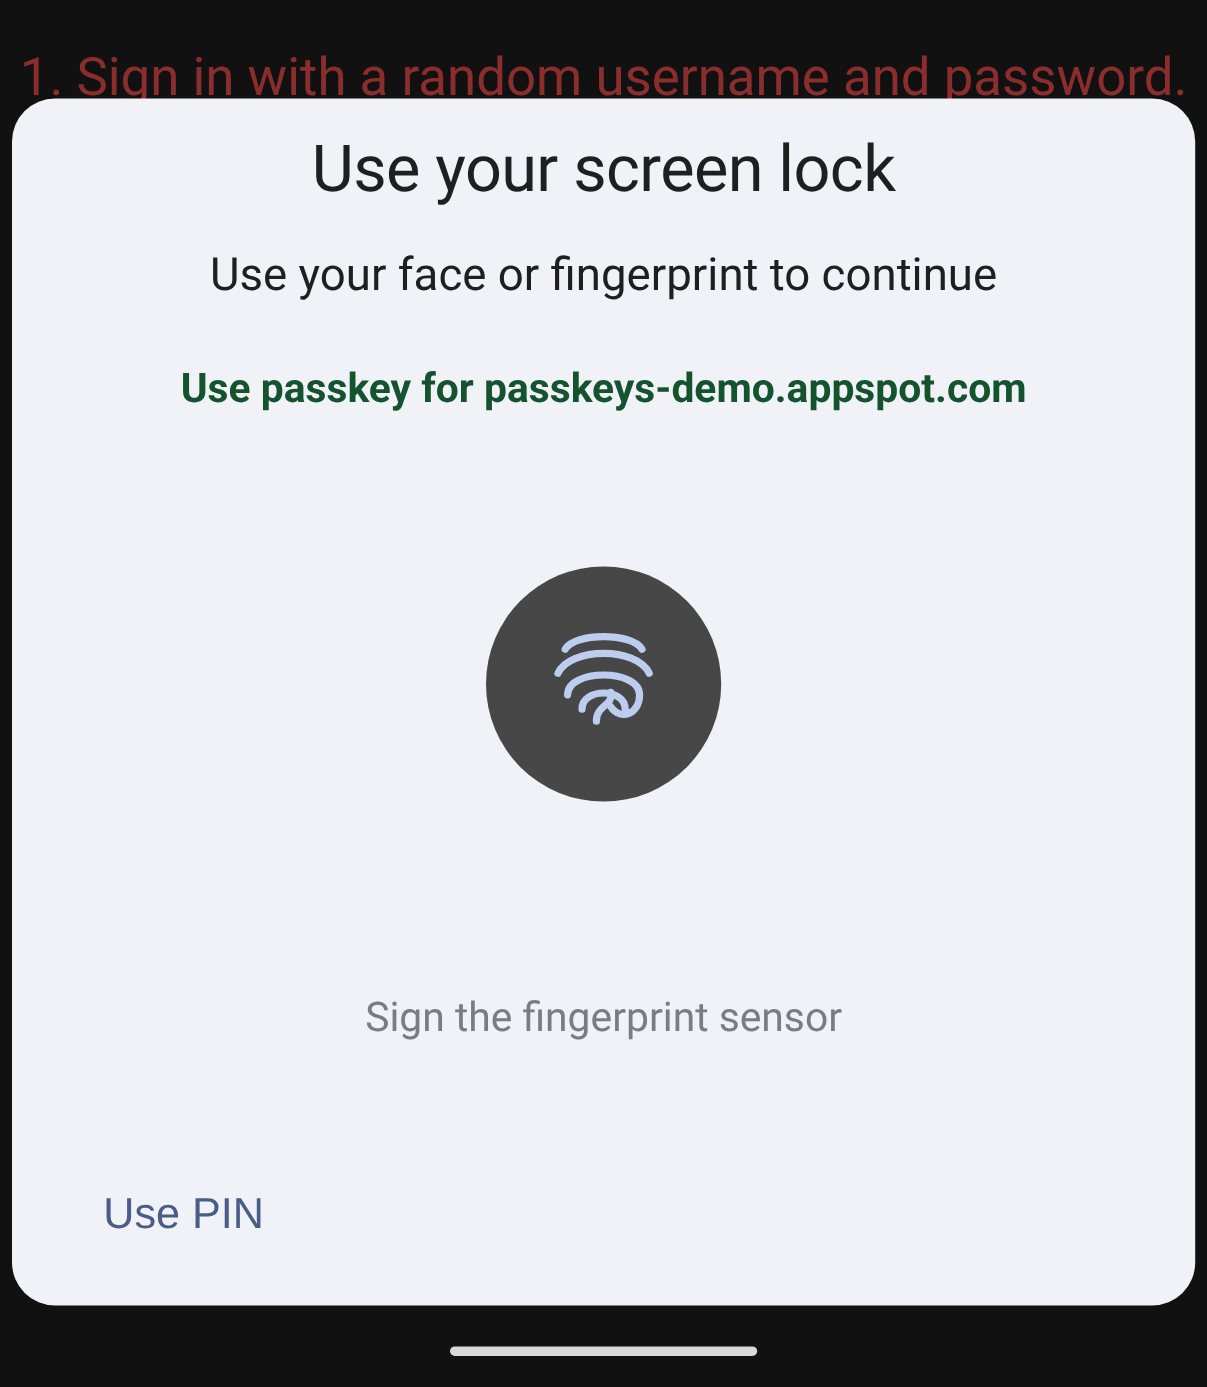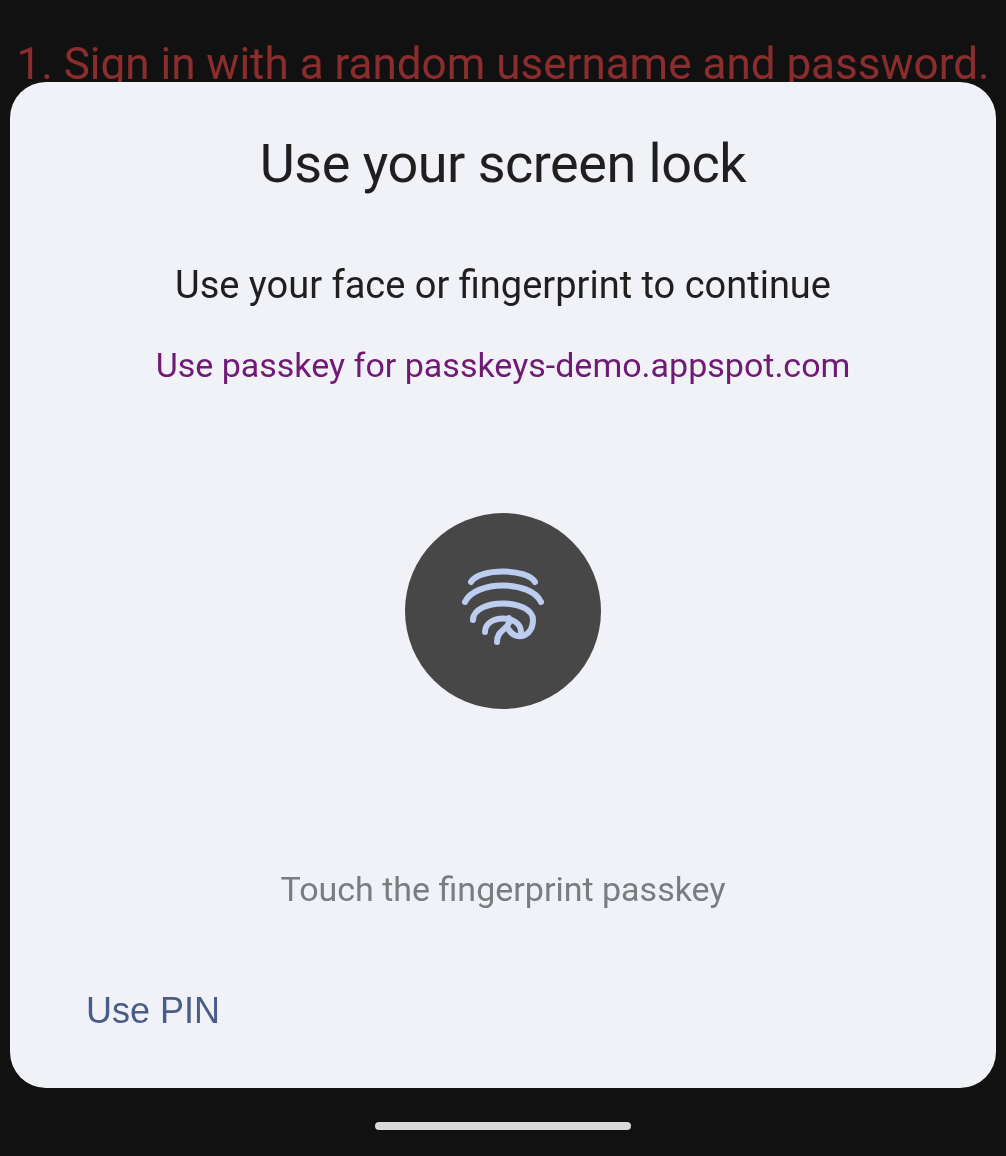--- a/index.html
+++ b/index.html
@@ -21,43 +21,43 @@
       opacity: 0.55;
     }
     .sheet {
       position: absolute;
       left: 10px;
       right: 10px;
       top: 82px;
       bottom: 68px;
       background: #f0f2f7;
       border-radius: 36px;
-      padding-top: 46px;
+      padding-top: 24px;
       display: flex;
       flex-direction: column;
       align-items: center;
     }
     .title {
       font-size: 54px;
       font-weight: 400;
       color: #1f1f1f;
       letter-spacing: -0.5px;
       margin-top: 4px;
     }
     .subtitle {
       font-size: 38px;
       font-weight: 400;
       color: #1f1f1f;
-      margin-top: 68px;
+      margin-top: 35px;
     }
     .passkey-line {
       font-size: 34px;
-      font-weight: 400;
-      color: #701a75;
-      margin-top: 38px;
+      font-weight: 700;
+      color: #14532d;
+      margin-top: 52px;
     }
     .fp-circle {
       width: 196px;
       height: 196px;
       background: #474747;
       border-radius: 50%;
       margin-top: 128px;
       display: flex;
       align-items: center;
       justify-content: center;
@@ -116,20 +116,20 @@
       <svg viewBox="0 0 88 98" fill="none" stroke="#bccdf0" stroke-width="6" stroke-linecap="round">
         <path d="M12 22 C20 8, 68 8, 76 22"></path>
         <path d="M6 42 C16 20, 72 20, 82 42"></path>
         <path d="M14 60 C14 38, 74 38, 74 60 C74 76, 58 82, 50 70"></path>
         <path d="M26 72 C26 54, 62 54, 62 72"></path>
         <path d="M38 82 C38 68, 52 70, 50 58"></path>
       </svg>
     </span>
   </div>
 
-  <div class="hint">Touch the fingerprint passkey</div>
+  <div class="hint">Sign the fingerprint sensor</div>
 
   <button class="use-pin">Use PIN</button>
 </div>
 
 <div class="nav-bar">
   <div class="nav-pill"></div>
 </div>
 
 </body></html>

